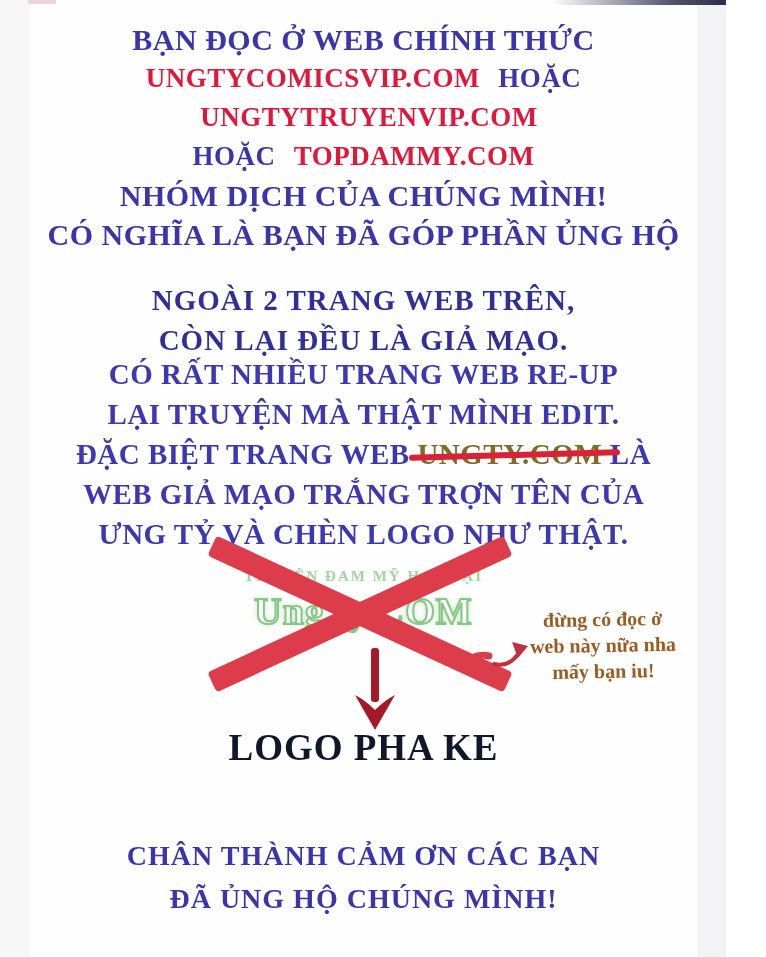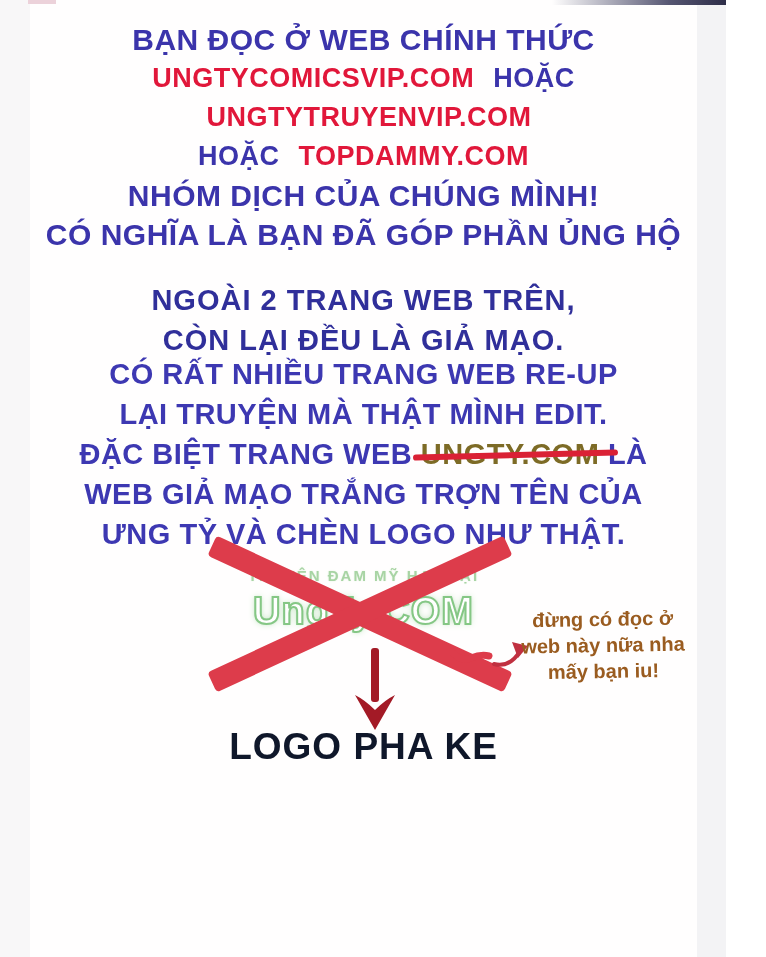--- a/index.html
+++ b/index.html
@@ -1,20 +1,20 @@
 <!DOCTYPE html>
 <html><head>
 <meta charset="utf-8">
 <style>
   * { margin:0; padding:0; box-sizing:border-box; }
   html,body { background:#ffffff; }
   .page {
     position:relative; width:726px; height:957px; overflow:hidden;
     background:#fffefe;
-    font-family:Liberation Sans, sans-serif;
+    font-family:Liberation Serif, serif;
     font-weight:bold;
   }
   
   .strip { position:absolute; top:0; height:957px; }
   .strip-left  { left:0;  width:30px; background:#f8f7f8; }
   .strip-right { right:0; width:29px; background:#f3f3f5; }
   .sliver-pink { position:absolute; left:28px; top:0; width:28px; height:4px; background:#ecd2da; }
   .sliver-dark { position:absolute; left:552px; top:0; width:214px; height:5px;
                  background:linear-gradient(90deg, rgba(255,255,255,0), #565672 55%, #10102a); }
 
@@ -128,14 +128,18 @@
   </svg>
 
   <div class="handwritten">
     <div>đừng có đọc ở</div>
     <div>web này nữa nha</div>
     <div>mấy bạn iu!</div>
   </div>
 
   <div class="block caption">LOGO PHA KE</div>
 
+  <div class="block footer">
+    <div class="ln blue">CHÂN THÀNH CẢM ƠN CÁC BẠN</div>
+    <div class="ln blue">ĐÃ ỦNG HỘ CHÚNG MÌNH!</div>
+  </div>
 
 </div>
 
 </body></html>

